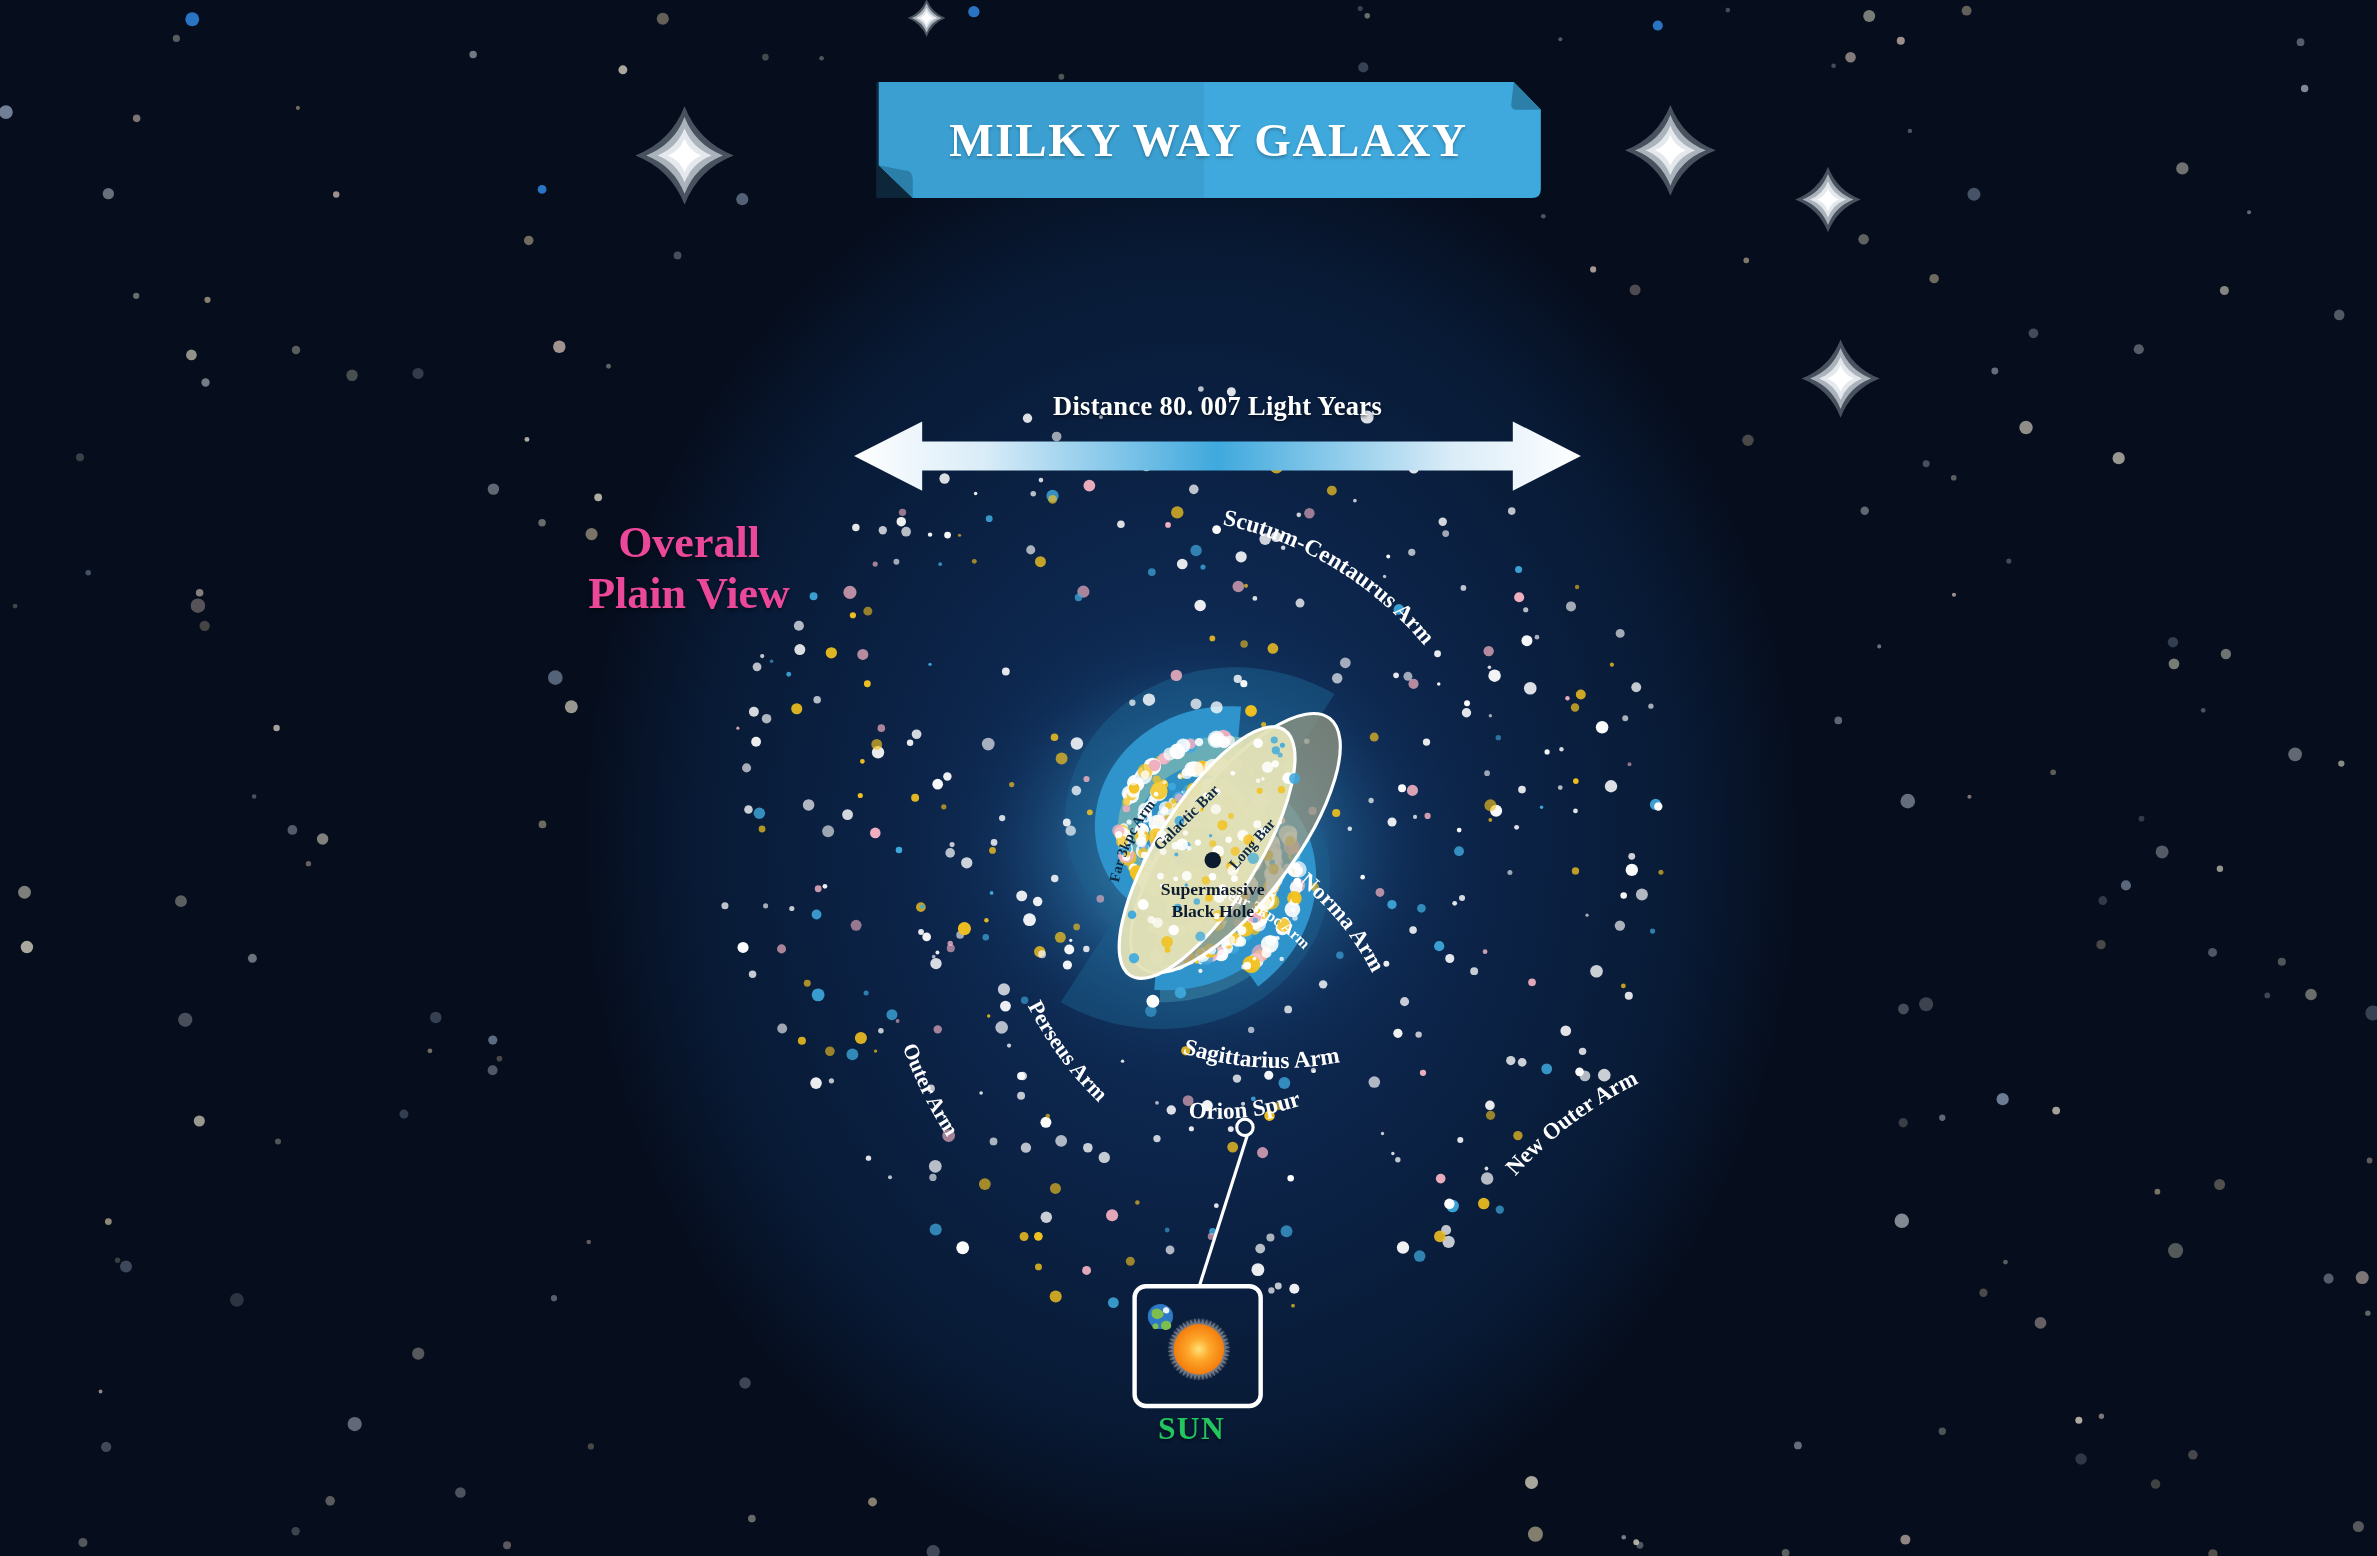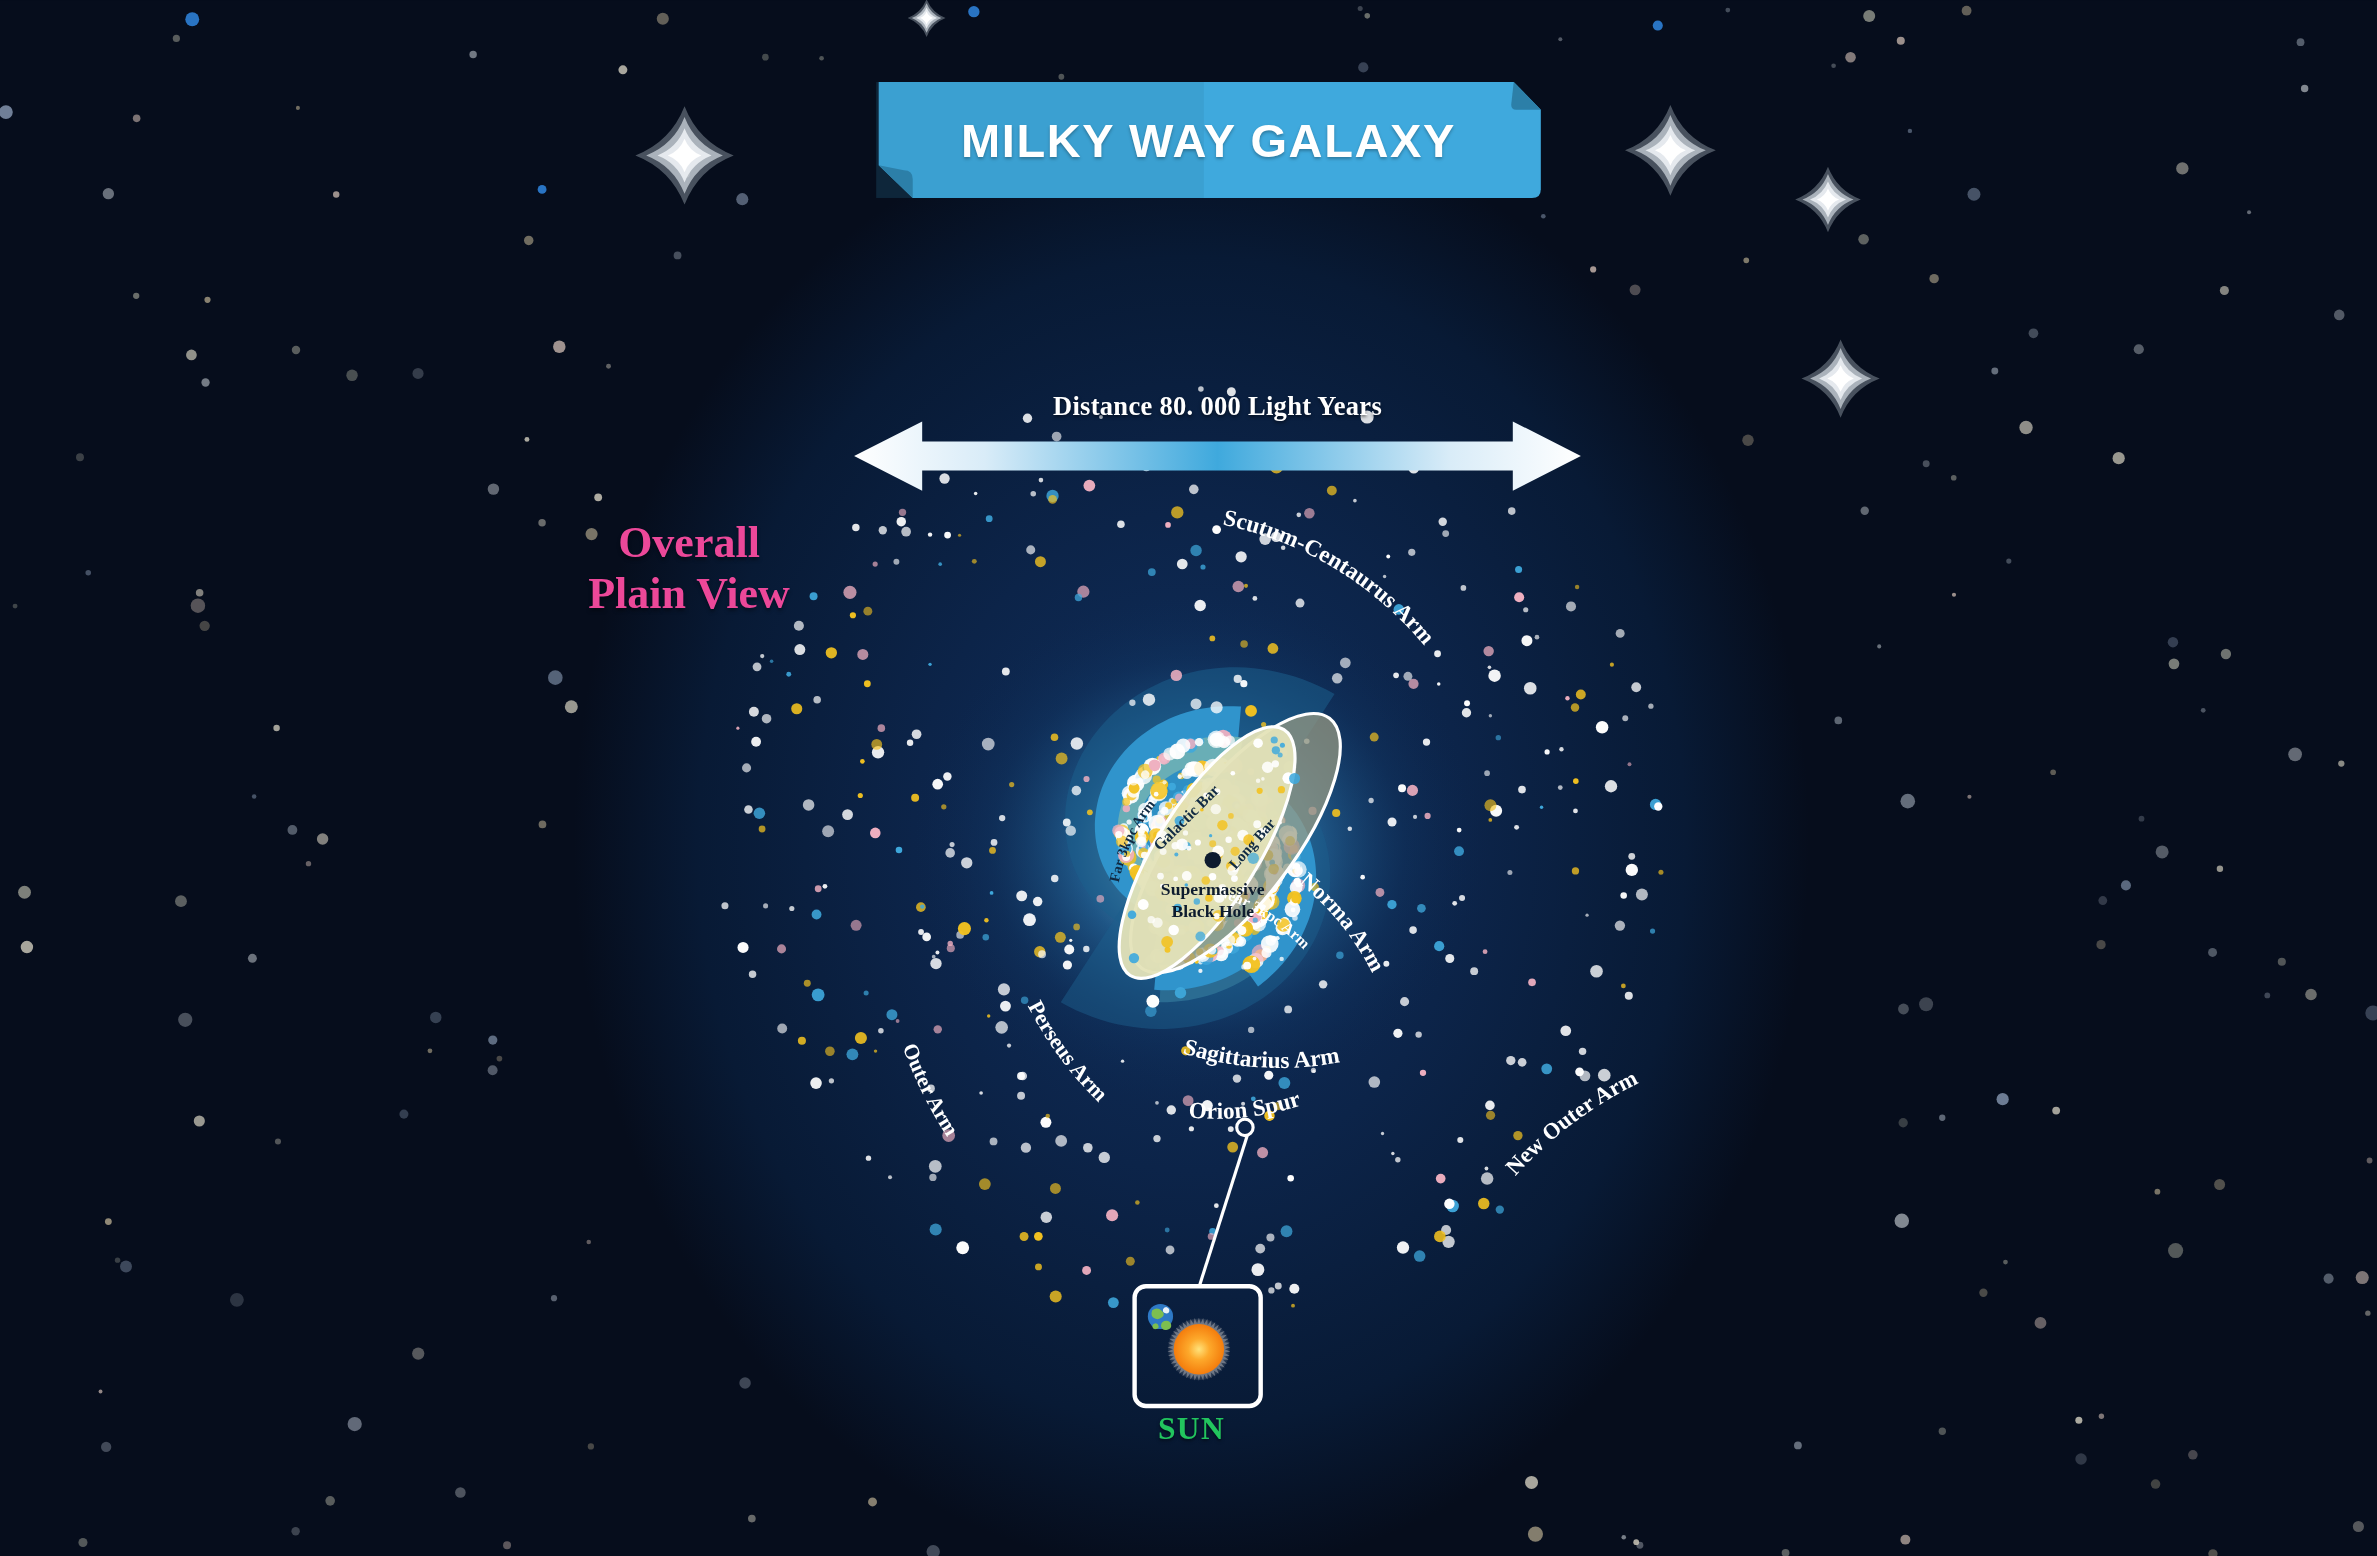--- a/index.html
+++ b/index.html
@@ -13,21 +13,21 @@
 
   
   #titleBanner{
     position:absolute;left:876px;top:77px;width:665px;height:126px;
   }
   #titleBanner svg{position:absolute;left:0;top:0;width:100%;height:100%;}
   #titleText{
     position:absolute;left:0;top:0;width:665px;height:126px;
     display:flex;align-items:center;justify-content:center;
     color:#ffffff;font-size:47px;font-weight:bold;letter-spacing:1.6px;
-    font-family:Liberation Sans, sans-serif;
+    font-family:Liberation Serif, serif;
     text-shadow:0 1.9px 3.2px rgba(0,0,0,.28);
     white-space:nowrap;
   }
 
   
   #overallCaption{
     position:absolute;left:525px;top:517px;width:328px;
     color:#ec4899;font-size:44px;line-height:1.16;font-weight:bold;
     font-family:"Liberation Serif", serif;text-align:center;
     text-shadow:0 2.5px 3.8px rgba(0,0,0,.35);
@@ -1735,18 +1735,18 @@
     <rect x="0" y="8" width="520" height="184" fill="#2C7FA8" opacity="0.22"></rect>
   </svg>
   <div id="titleText">MILKY WAY GALAXY</div>
 </div>
 
 <div id="overallCaption">
   <div>Overall</div>
   <div>Plain View</div>
 </div>
 
-<div id="distanceLabel">Distance 80. 000 Light Years</div>
+<div id="distanceLabel">Distance 80. 007 Light Years</div>
 
 <div id="sunLabel">SUN</div>
 
 </div>
 
 
 </body></html>

